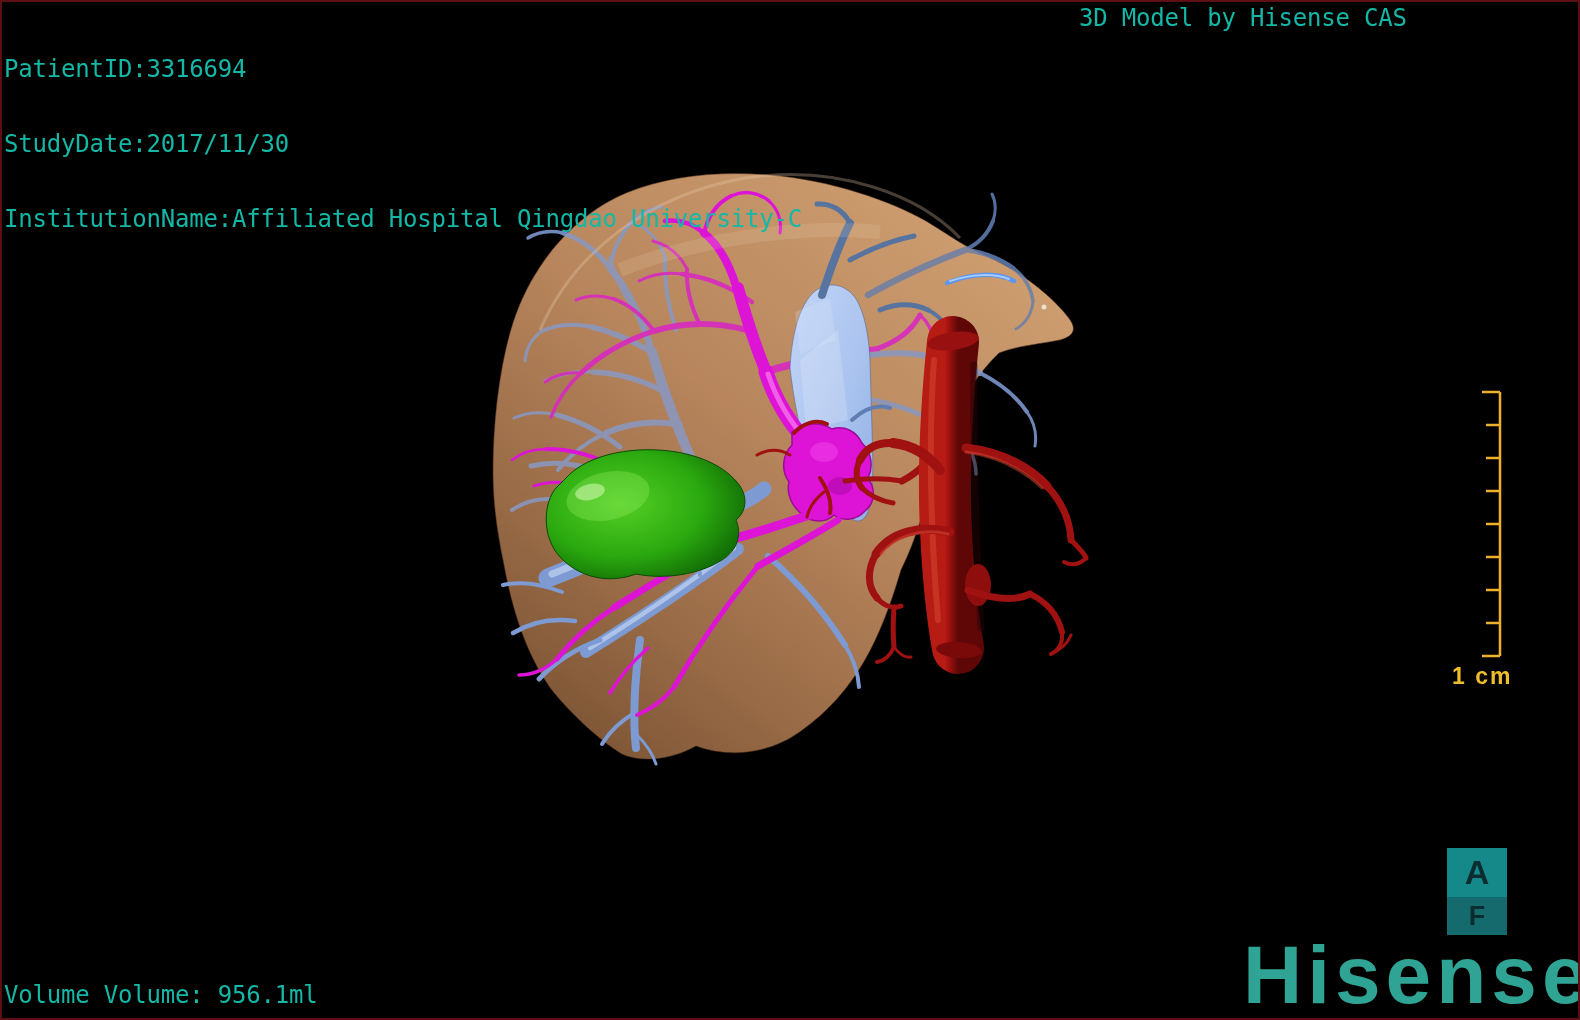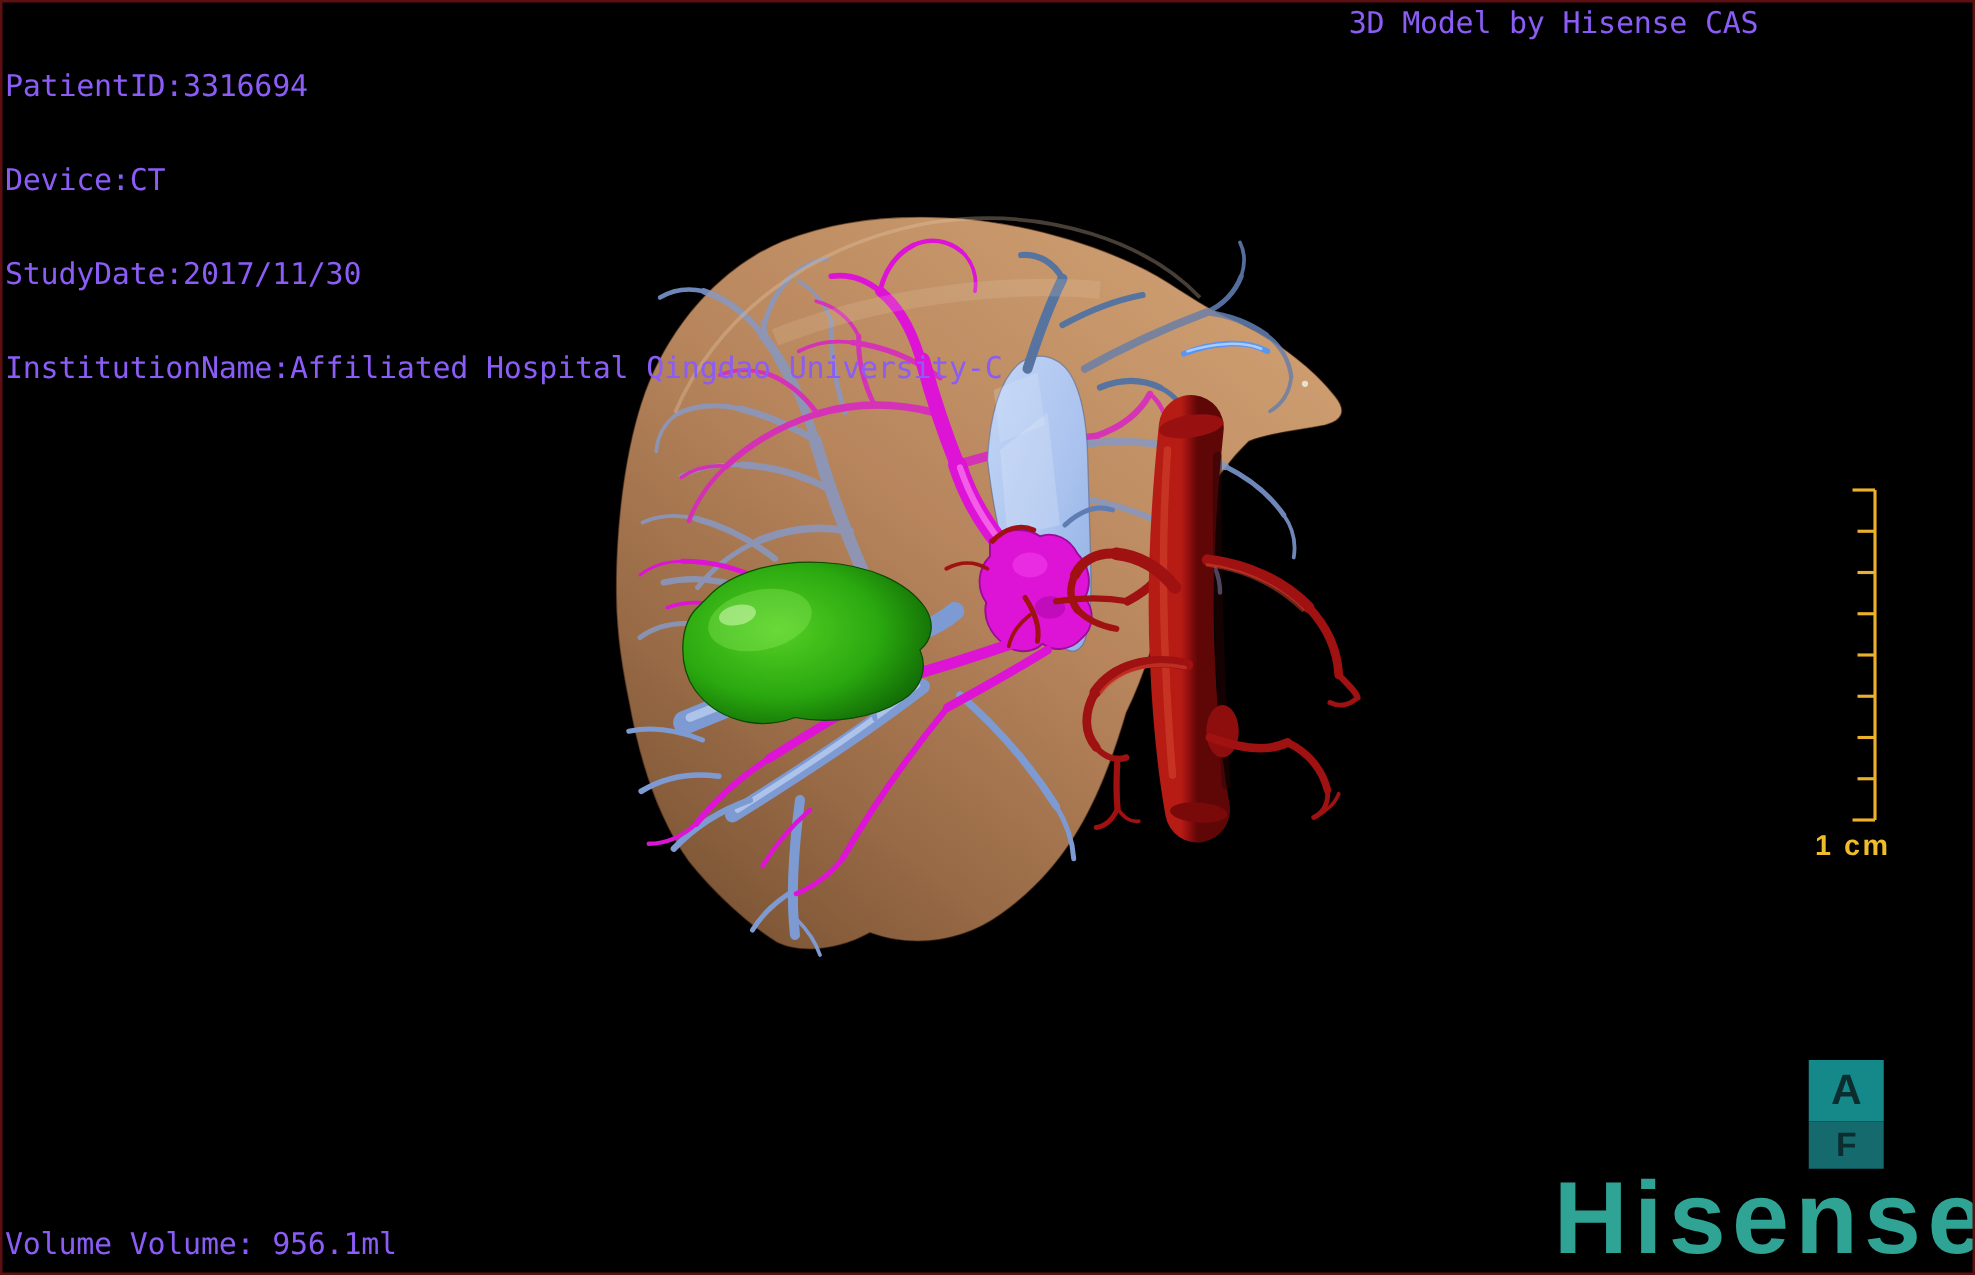--- a/index.html
+++ b/index.html
@@ -1,17 +1,17 @@
 <!DOCTYPE html>
 <html><head>
 <meta charset="utf-8">
 <style>
   html,body{margin:0;padding:0;background:#000;width:1580px;height:1020px;overflow:hidden;position:relative;}
   .frame-border{position:absolute;inset:0;border:2px solid #5c1013;pointer-events:none;z-index:50;}
-  .overlay-text{position:absolute;font-family:"DejaVu Sans Mono","Liberation Mono",monospace;color:#8b5cf6;font-size:24px;letter-spacing:-0.2px;white-space:pre;z-index:20;}
+  .overlay-text{position:absolute;font-family:"DejaVu Sans Mono","Liberation Mono",monospace;color:#14b8a6;font-size:24px;letter-spacing:-0.2px;white-space:pre;z-index:20;}
   #patient-info{top:7px;left:4px;line-height:25px;}
   #watermark{top:4px;left:1079px;}
   #liver-volume{top:981px;left:4px;}
   #scene{position:absolute;inset:0;z-index:5;}
   
   .v{stroke:#7e9ad2;fill:none;stroke-linecap:round;stroke-linejoin:round;}
   .vd{stroke:#5f7db2;fill:none;stroke-linecap:round;stroke-linejoin:round;}
   .vx{stroke:#56749f;fill:none;stroke-linecap:round;stroke-linejoin:round;}
   .vh{stroke:#b9cdf0;fill:none;stroke-linecap:round;opacity:.8;}
   .m{stroke:#dd14d6;fill:none;stroke-linecap:round;stroke-linejoin:round;}
@@ -276,21 +276,20 @@
     <path class="sb" d="M 1486,557 H 1500"></path>
     <path class="sb" d="M 1486,590 H 1500"></path>
     <path class="sb" d="M 1486,623 H 1500"></path>
     <path class="sb" d="M 1482,656 H 1500"></path>
     <text x="1452" y="684" fill="#f0bd2a" font-family="Liberation Sans, sans-serif" font-size="23" font-weight="bold" letter-spacing="2">1 cm</text>
   </g>
 </svg>
 
 <div id="patient-info" class="overlay-text">
   <div>PatientID:3316694</div>
-  <div>Device:CT</div>
   <div>StudyDate:2017/11/30</div>
   <div>InstitutionName:Affiliated Hospital Qingdao University-C</div>
 </div>
 
 <div id="watermark" class="overlay-text">3D Model by Hisense CAS</div>
 
 <div id="liver-volume" class="overlay-text">Volume Volume: 956.1ml</div>
 
 <div id="orient-cube">
   <div class="face-a">A</div>

